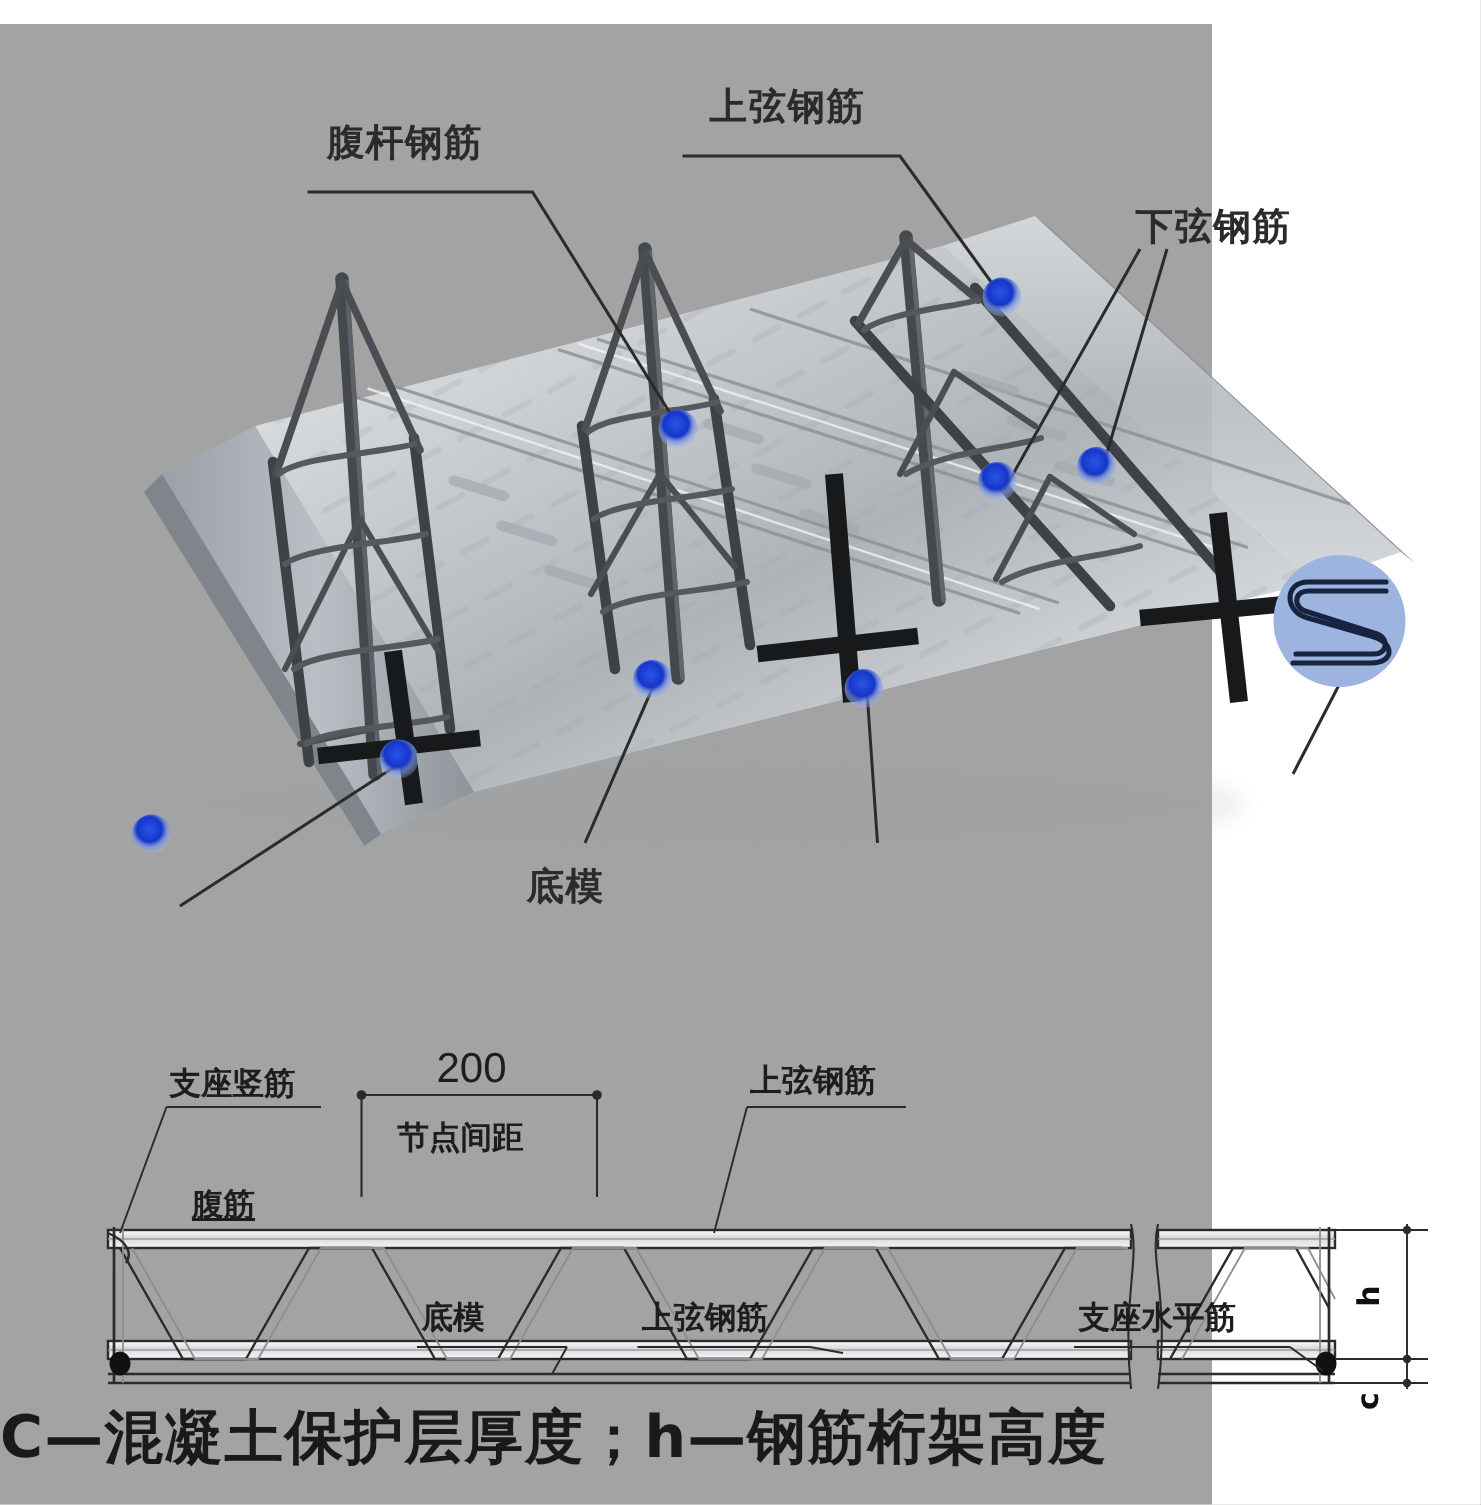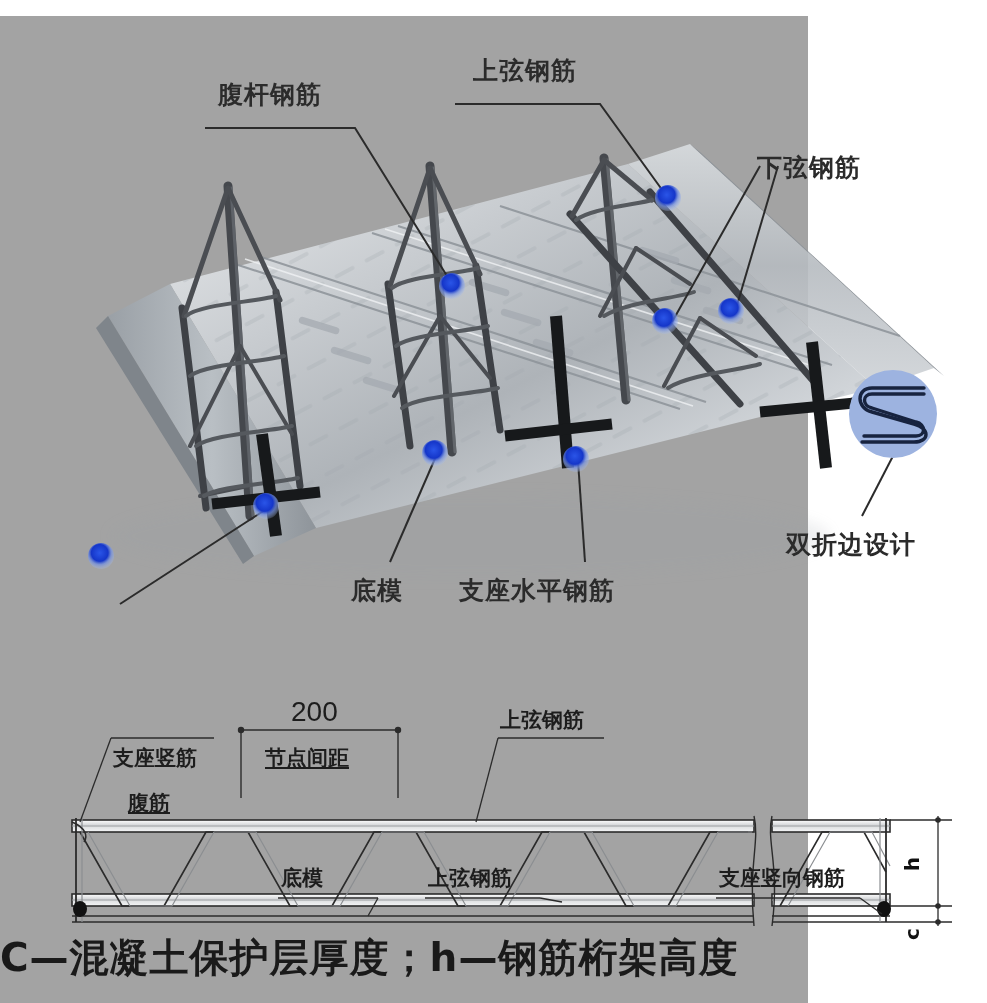--- a/index.html
+++ b/index.html
@@ -227,24 +227,22 @@
           <path d="M 924,378 L 872,378 C 862,378 862,390 872,392 L 916,406
                    C 926,408 926,420 916,420 L 864,420"></path>
           <path d="M 924,372 L 872,372 C 856,372 856,392 872,396 L 914,408
                    C 930,412 930,426 914,426 L 862,426"></path>
         </g>
       </g>
     </svg>
 
     <span class="lbl" style="left:218px;top:62px;">腹杆钢筋</span>
     <span class="lbl" style="left:473px;top:38px;">上弦钢筋</span>
-    <span class="lbl" style="left:757px;top:118px;margin-top:17px;">下弦钢筋</span>
-    <span class="lbl" style="left:786px;top:512px;">双折边设计</span>
+    <span class="lbl" style="left:757px;top:118px;">下弦钢筋</span>
     <span class="lbl" style="left:351px;top:558px;">底模</span>
-    <span class="lbl" style="left:459px;top:558px;">支座水平钢筋</span>
   </div>
 
   <div id="draw-area">
     <svg id="draw-svg" width="987" height="353" viewBox="0 0 987 353">
       <defs>
         <linearGradient id="barFill" x1="0" y1="0" x2="0" y2="1">
           <stop offset="0%" stop-color="#ffffff"></stop>
           <stop offset="40%" stop-color="#d7d9db"></stop>
           <stop offset="100%" stop-color="#f4f5f6"></stop>
         </linearGradient>
@@ -328,28 +326,28 @@
         <line x1="890" y1="154" x2="952" y2="154"></line>
         <line x1="890" y1="240" x2="952" y2="240"></line>
         <line x1="890" y1="256" x2="952" y2="256"></line>
         <line x1="938" y1="150" x2="938" y2="260"></line>
         <circle cx="938" cy="154" r="2.8" fill="#2b2b2b" stroke="none"></circle>
         <circle cx="938" cy="240" r="2.8" fill="#2b2b2b" stroke="none"></circle>
         <circle cx="938" cy="256" r="2.8" fill="#2b2b2b" stroke="none"></circle>
       </g>
     </svg>
 
-    <span class="dlbl" style="left:113px;top:42px;margin-top:36px;">支座竖筋</span>
+    <span class="dlbl" style="left:113px;top:42px;">支座竖筋</span>
     <span class="dlbl" style="left:500px;top:40px;">上弦钢筋</span>
     <span class="dlbl" style="left:128px;top:123px;text-decoration:underline;">腹筋</span>
     <span class="dlbl" style="left:281px;top:198px;">底模</span>
     <span class="dlbl" style="left:428px;top:198px;">上弦钢筋</span>
-    <span class="dlbl" style="left:719px;top:198px;">支座竖向钢筋</span>
+    <span class="dlbl" style="left:719px;top:198px;">支座水平筋</span>
 
     <span class="dim-num" style="left:291px;top:30px;">200</span>
-    <span class="dlbl" style="left:265px;top:78px;text-decoration:underline;">节点间距</span>
+    <span class="dlbl" style="left:265px;top:78px;">节点间距</span>
 
     <span class="rot" style="left:905px;top:186px;">h</span>
     <span class="rot" style="left:906px;top:256px;">c</span>
   </div>
 
   <div id="caption">C—混凝土保护层厚度；h—钢筋桁架高度</div>
 </div>
 
 </body></html>

